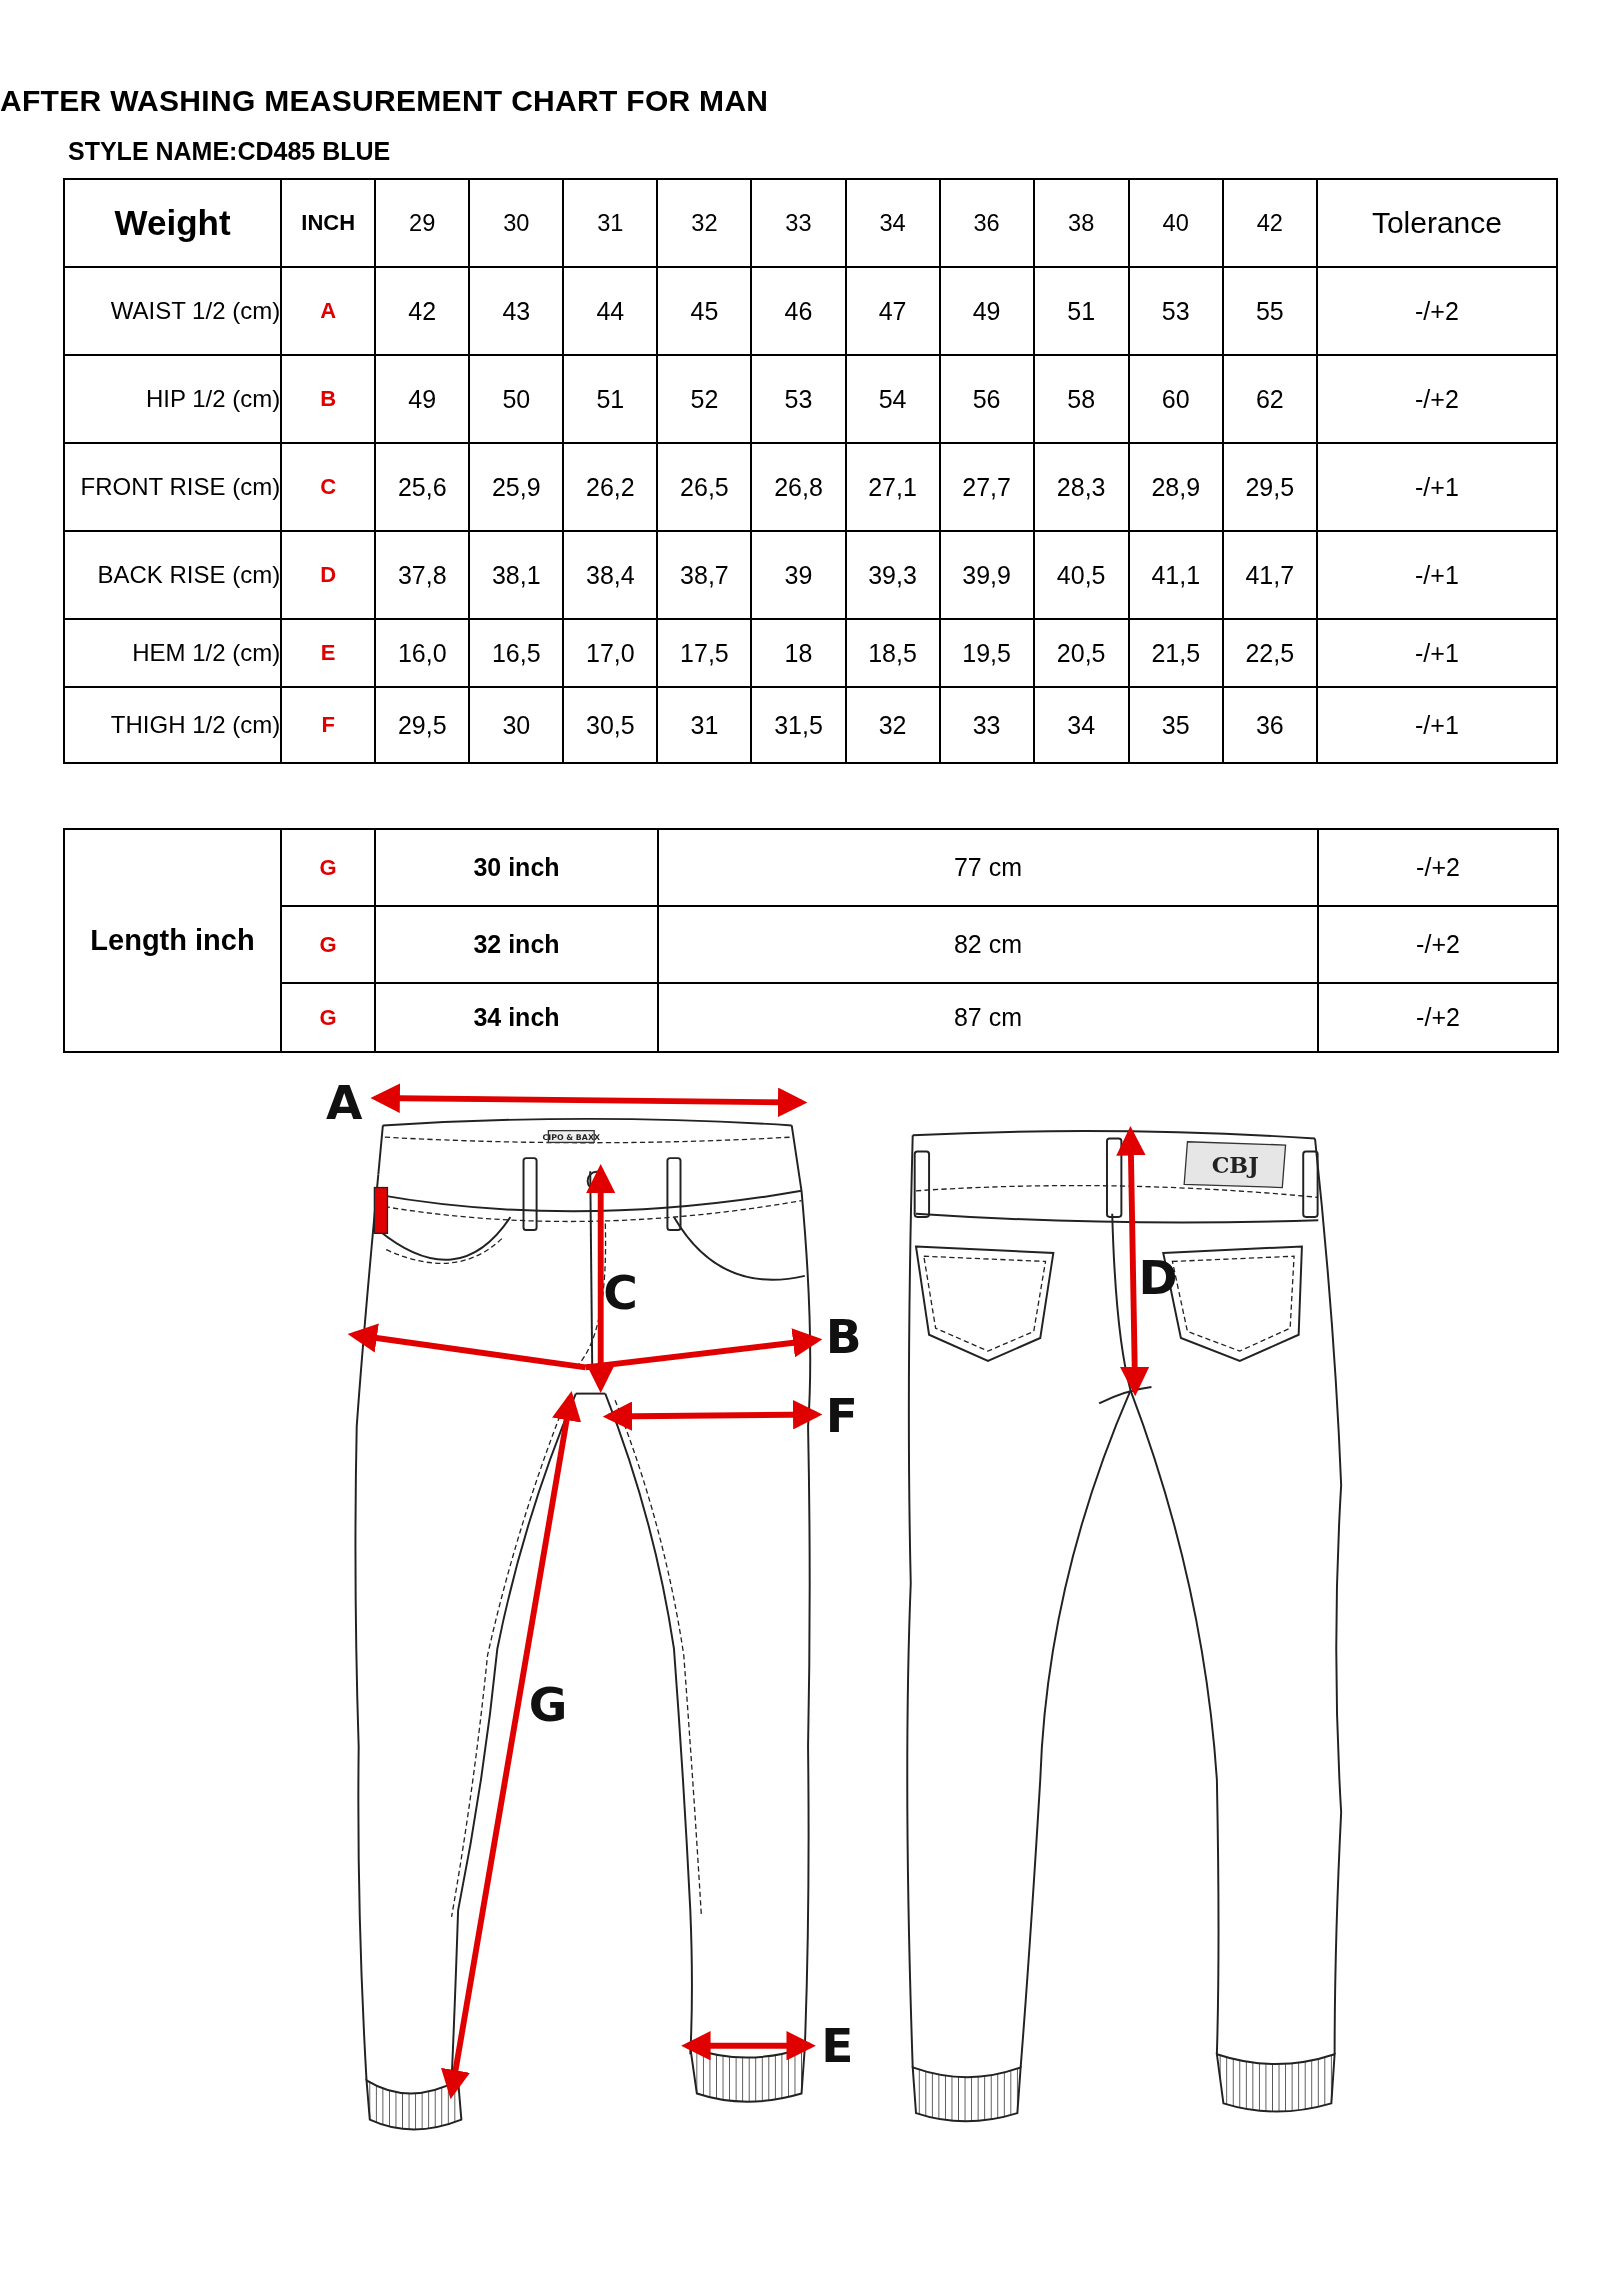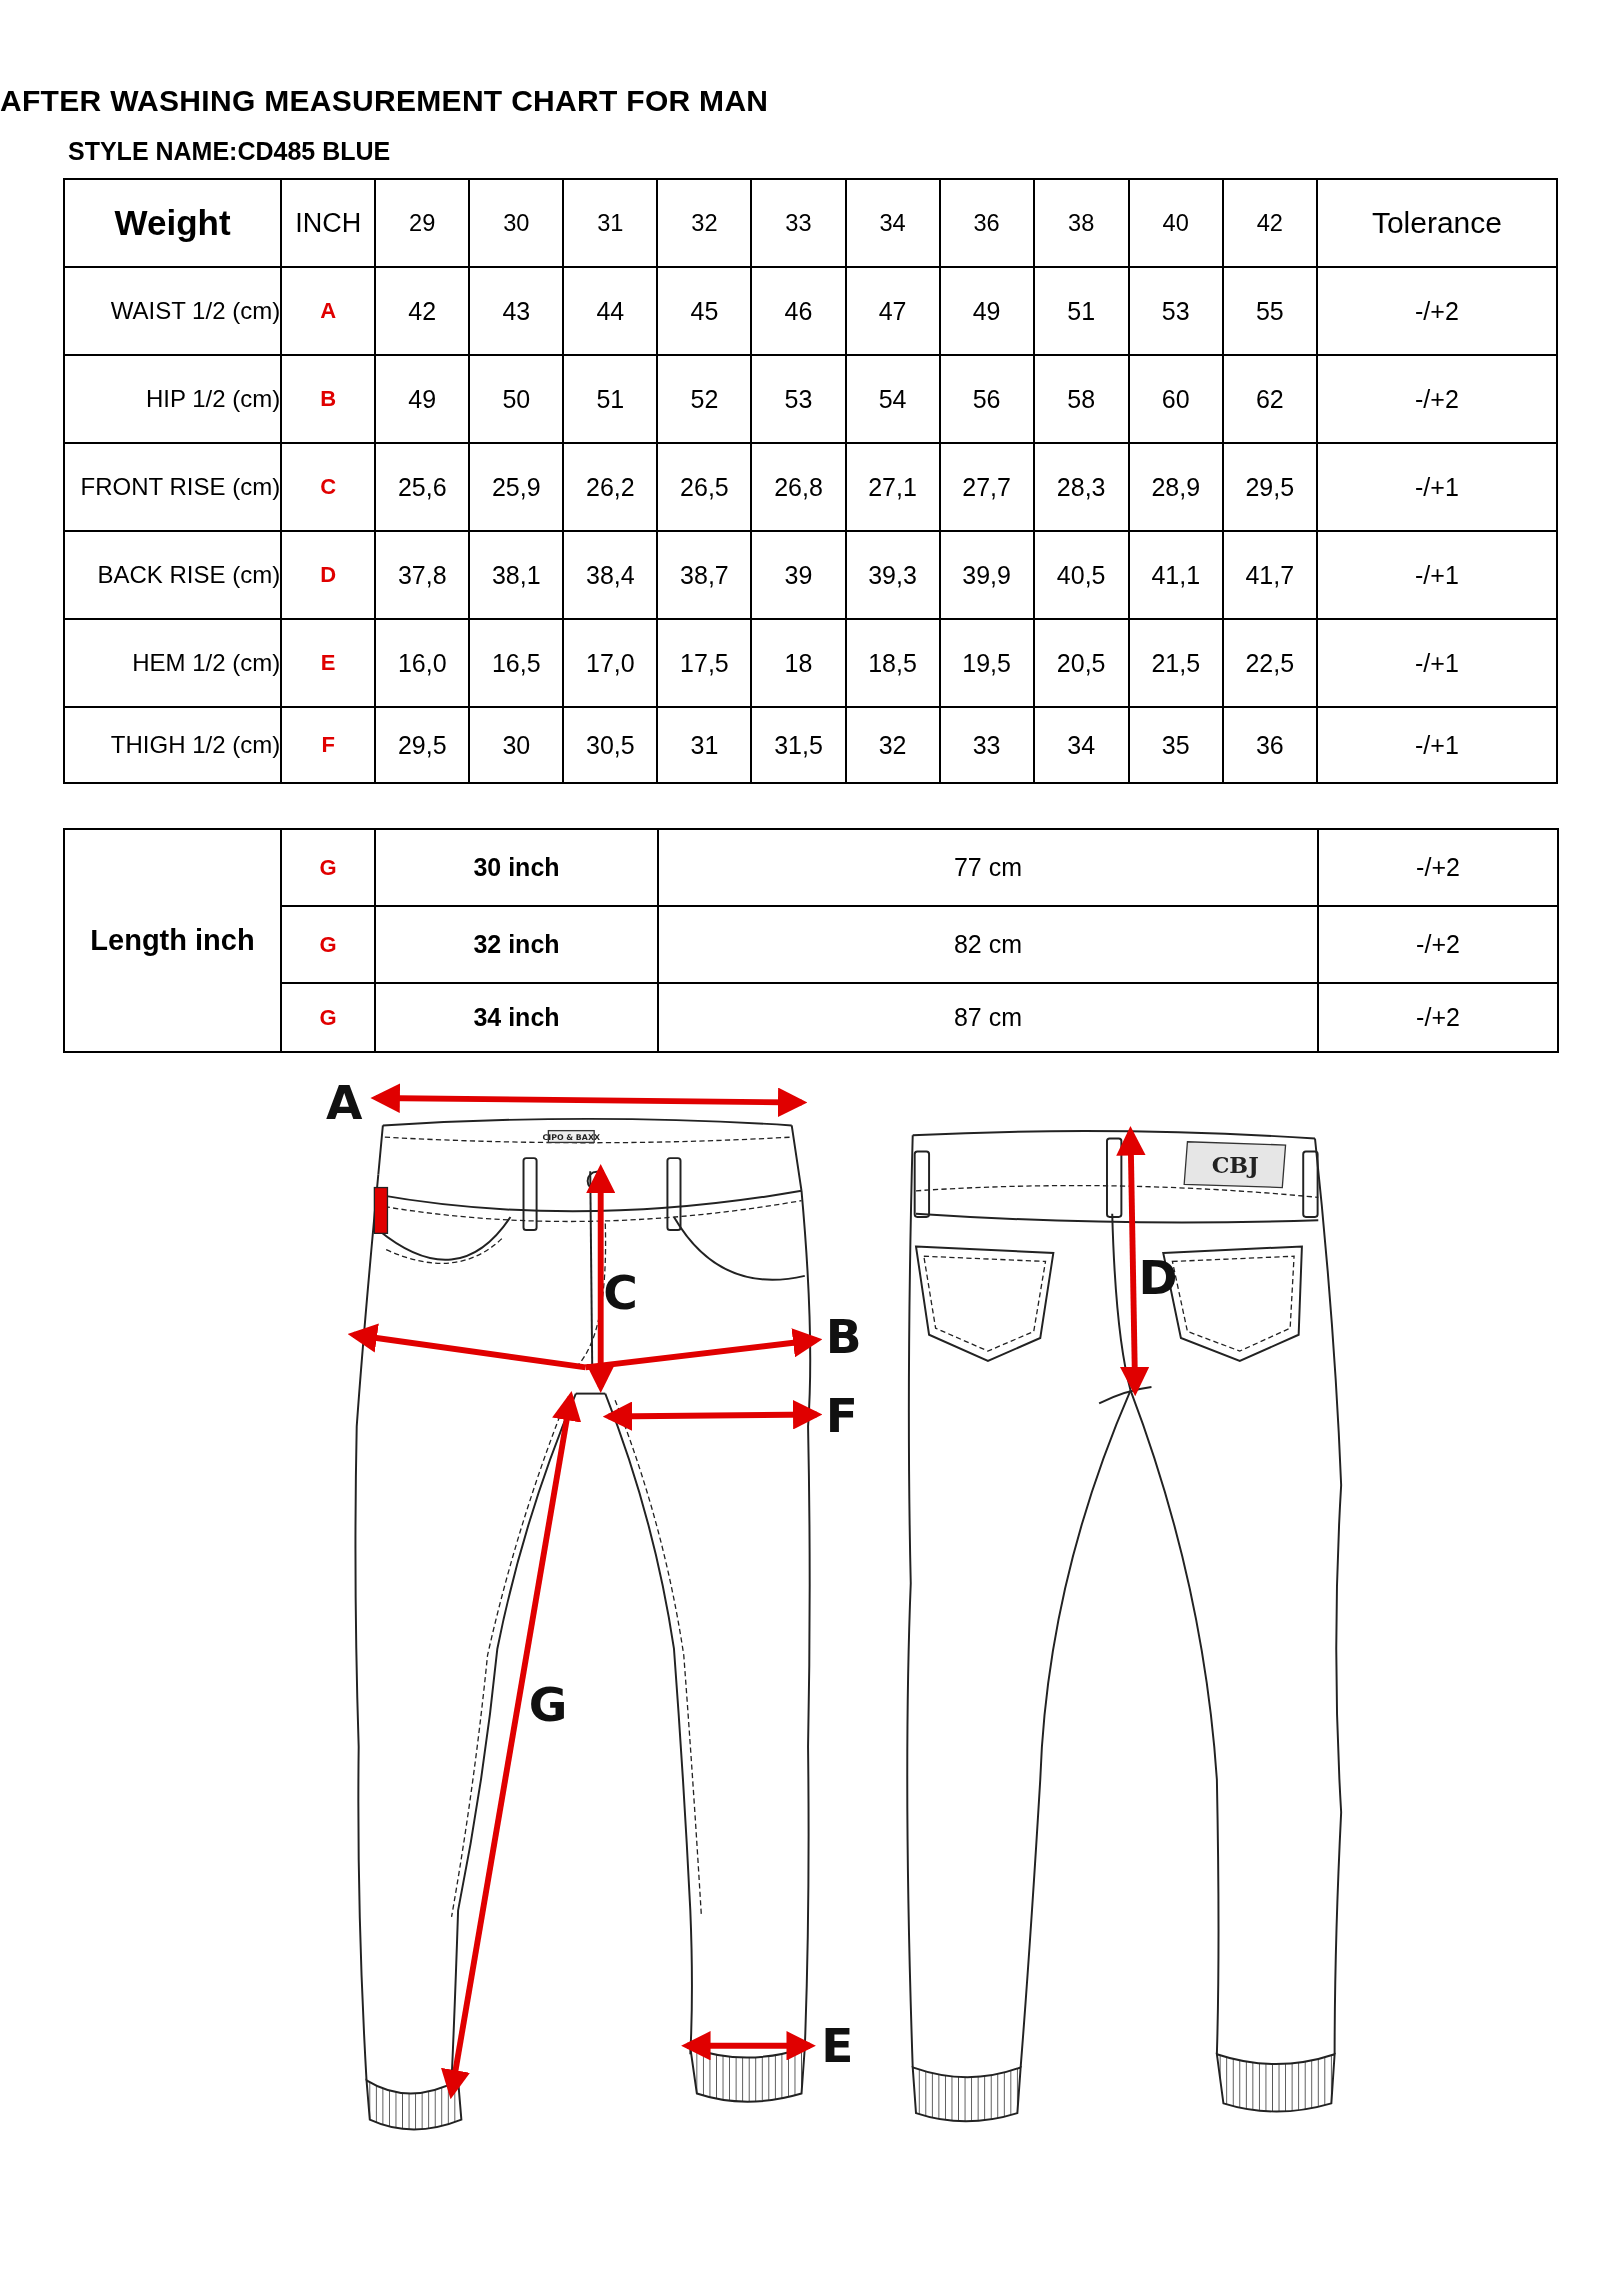--- a/index.html
+++ b/index.html
@@ -8,21 +8,21 @@
   .title { position: absolute; left: 0; top: 84px; width: 1622px; text-align: left;
            font-weight: bold; font-size: 30px; letter-spacing: 0.3px; }
   .style-name { position: absolute; left: 68px; top: 137px; font-weight: bold; font-size: 25px; text-align: center; }
 
   table.grid { position: absolute; border-collapse: collapse; table-layout: fixed; }
   table.grid td { border: 2.6px solid #000; text-align: center; vertical-align: middle;
                   padding: 0; font-size: 25px; overflow: hidden; white-space: nowrap; }
   table.grid td.label { text-align: right; padding-left: 3.9px; font-size: 24px; }
   table.grid td.code { color: #e00000; font-weight: bold; font-size: 22px; }
   table.grid td.hdr-weight { font-weight: bold; font-size: 35px; }
-  table.grid td.hdr-inch { font-weight: normal; font-size: 27px; }
+  table.grid td.hdr-inch { font-weight: bold; font-size: 22px; }
   table.grid td.hdr-size { font-size: 23.6px; }
   table.grid td.hdr-tol { font-size: 30px; }
   table.grid td.len-title { font-weight: bold; font-size: 29px; }
   table.grid td.len-inch { font-weight: bold; font-size: 25px; }
 
   #main-table { left: 63px; top: 178px; width: 1495px; }
   #length-table { left: 63px; top: 828px; width: 1495px; }
 
   .diagram { position: absolute; left: 0; top: 1060px; width: 1622px; height: 1112px; }
   .diagram svg { width: 1622px; height: 1112px; }
@@ -119,21 +119,21 @@
     <td>38,4</td>
     <td>38,7</td>
     <td>39</td>
     <td>39,3</td>
     <td>39,9</td>
     <td>40,5</td>
     <td>41,1</td>
     <td>41,7</td>
     <td>-/+1</td>
   </tr>
-  <tr style="height:88px">
+  <tr style="height:68px">
     <td class="label">HEM 1/2  (cm)</td>
     <td class="code">E</td>
     <td>16,0</td>
     <td>16,5</td>
     <td>17,0</td>
     <td>17,5</td>
     <td>18</td>
     <td>18,5</td>
     <td>19,5</td>
     <td>20,5</td>

